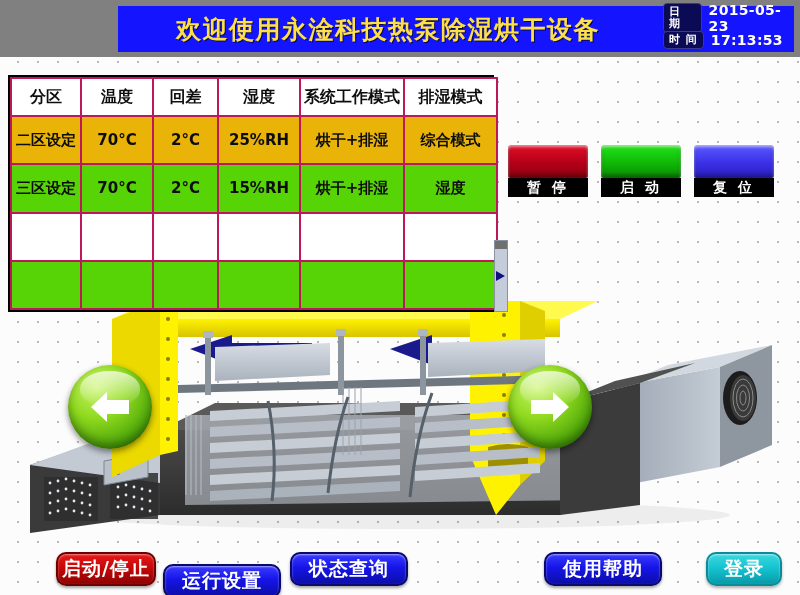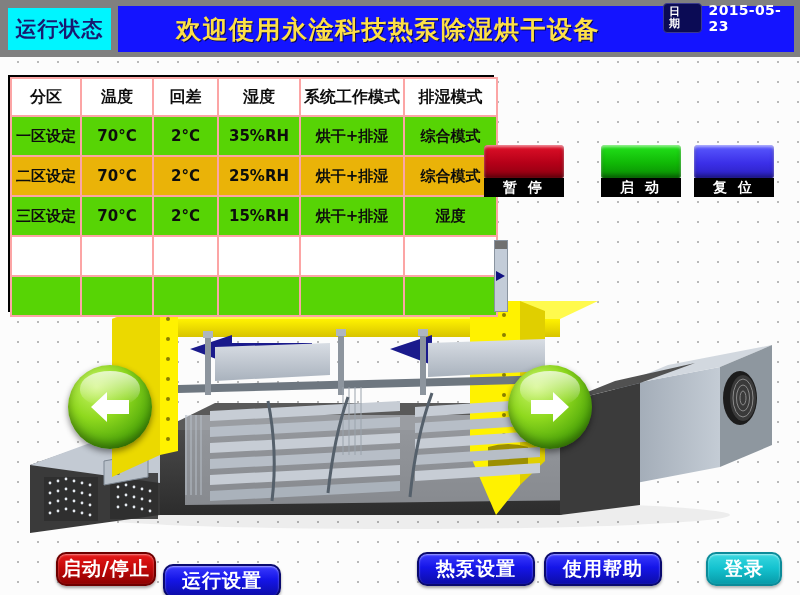--- a/index.html
+++ b/index.html
@@ -50,21 +50,21 @@
 
   
   #table-panel{
     position:absolute;left:8px;top:75px;width:486px;height:237px;
     background:#ffffff;
     border:2px solid #000;
     box-sizing:border-box;
   }
   table{border-collapse:collapse;width:100%;height:100%;table-layout:fixed;}
   td,th{
-    border:2px solid #fca5a5;
+    border:2px solid #be185d;
     text-align:center;vertical-align:middle;
     font-size:15px;font-weight:bold;color:#0d0d0d;
     padding:0;
   }
   thead th{background:#ffffff;font-size:16px;height:36px;}
   tbody tr{height:40px;}
   tr.row-green td{background:#57d405;}
   tr.row-white td{background:#eab308;}
   tr.row-blank-green td{background:#57d405;}
   tr.row-blank-white td{background:#ffffff;}
@@ -89,21 +89,21 @@
   .lamp .cap{
     position:absolute;left:0;top:0;width:80px;height:33px;
     border-radius:4px 4px 2px 2px;
     box-shadow:inset 0 2px 3px rgba(255,255,255,.55), inset 0 -3px 4px rgba(0,0,0,.35);
   }
   .lamp .plate{
     position:absolute;left:0;top:33px;width:80px;height:19px;
     background:#000000;color:#fff;font-size:14px;font-weight:bold;
     display:flex;align-items:center;justify-content:center;letter-spacing:3px;
   }
-  #lamp-pause{left:484px;top:145px;}
+  #lamp-pause{left:508px;top:145px;}
   #lamp-pause .cap{background:linear-gradient(180deg,#e01028 0%,#b40018 55%,#8c0010 100%);}
   #lamp-start{left:601px;top:145px;}
   #lamp-start .cap{background:linear-gradient(180deg,#22e31a 0%,#10b806 55%,#0a8a04 100%);}
   #lamp-reset{left:694px;top:145px;}
   #lamp-reset .cap{background:linear-gradient(180deg,#5a5aff 0%,#3b2fe8 55%,#2a1fbe 100%);}
 
   
   #machine{position:absolute;left:0;top:215px;width:800px;height:330px;}
 
   
@@ -151,26 +151,29 @@
   #nav-3{left:417px;width:118px;}
   #nav-4{left:544px;width:118px;}
   #nav-login{left:706px;width:76px;}
 </style>
 </head>
 <body>
 
 <div id="bg-dots"></div>
 
 <div id="header">
-  <div id="status-badge">运行状态</div>
   <div id="title-bar">
     <div id="title-text">欢迎使用永淦科技热泵除湿烘干设备</div>
     <div class="dt-row" id="dt-date-row">
       <span class="dt-label">日 期</span>
       <span class="dt-value">2015-05-23</span>
+    </div>
+    <div class="dt-row" id="dt-time-row">
+      <span class="dt-label">时 间</span>
+      <span class="dt-value">17:13:53</span>
     </div>
   </div>
 </div>
 
 <div id="machine">
   <svg width="800" height="330" viewBox="0 0 800 330">
     <defs>
       <linearGradient id="gMetalTop" x1="0" y1="0" x2="0" y2="1">
         <stop offset="0%" stop-color="#d8dde4"></stop>
           <stop offset="100%" stop-color="#a9b2bd"></stop>
@@ -380,28 +383,20 @@
       <tr>
         <th>分区</th>
         <th>温度</th>
         <th>回差</th>
         <th>湿度</th>
         <th>系统工作模式</th>
         <th>排湿模式</th>
       </tr>
     </thead>
     <tbody>
-      <tr class="row-green">
-        <td>一区设定</td>
-        <td>70°C</td>
-        <td>2°C</td>
-        <td>35%RH</td>
-        <td>烘干+排湿</td>
-        <td>综合模式</td>
-      </tr>
       <tr class="row-white">
         <td>二区设定</td>
         <td>70°C</td>
         <td>2°C</td>
         <td>25%RH</td>
         <td>烘干+排湿</td>
         <td>综合模式</td>
       </tr>
       <tr class="row-green">
         <td>三区设定</td>
@@ -445,16 +440,16 @@
   <div class="plate">启 动</div>
 </div>
 <div class="lamp" id="lamp-reset">
   <div class="cap"></div>
   <div class="plate">复 位</div>
 </div>
 
 <div id="bottom-bar">
   <div class="nav-btn nav-red" id="nav-0">启动/停止</div>
   <div class="nav-btn nav-blue" id="nav-1">运行设置</div>
-  <div class="nav-btn nav-blue" id="nav-3">热泵设置</div>
+  <div class="nav-btn nav-blue" id="nav-2">状态查询</div>
   <div class="nav-btn nav-blue" id="nav-4">使用帮助</div>
   <div class="nav-btn nav-cyan" id="nav-login">登录</div>
 </div>
 
 </body></html>

